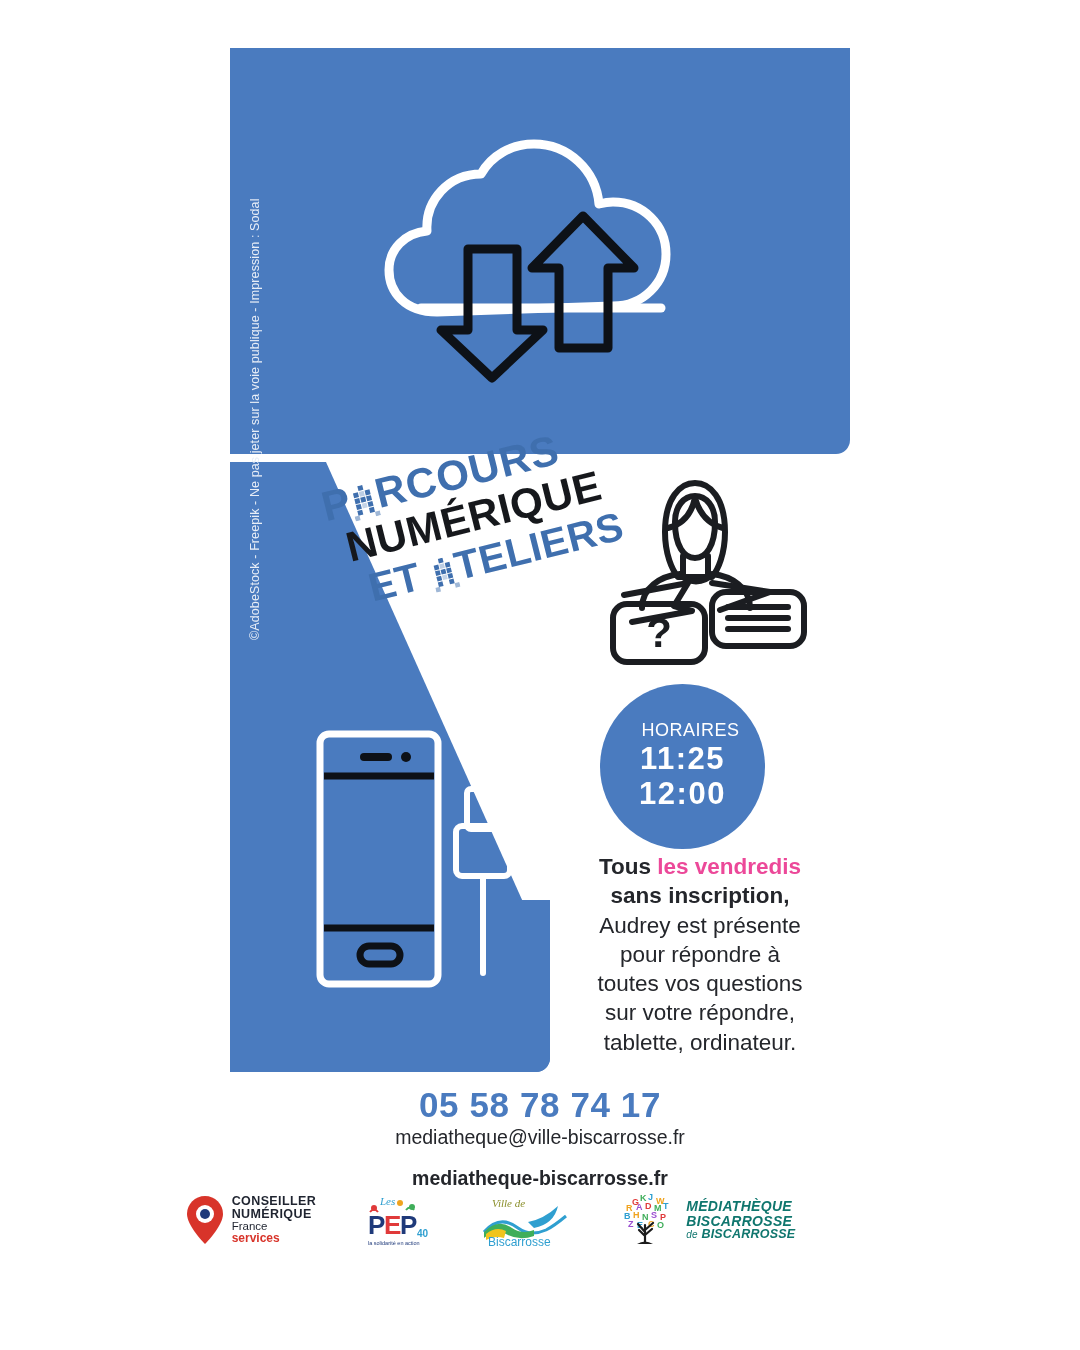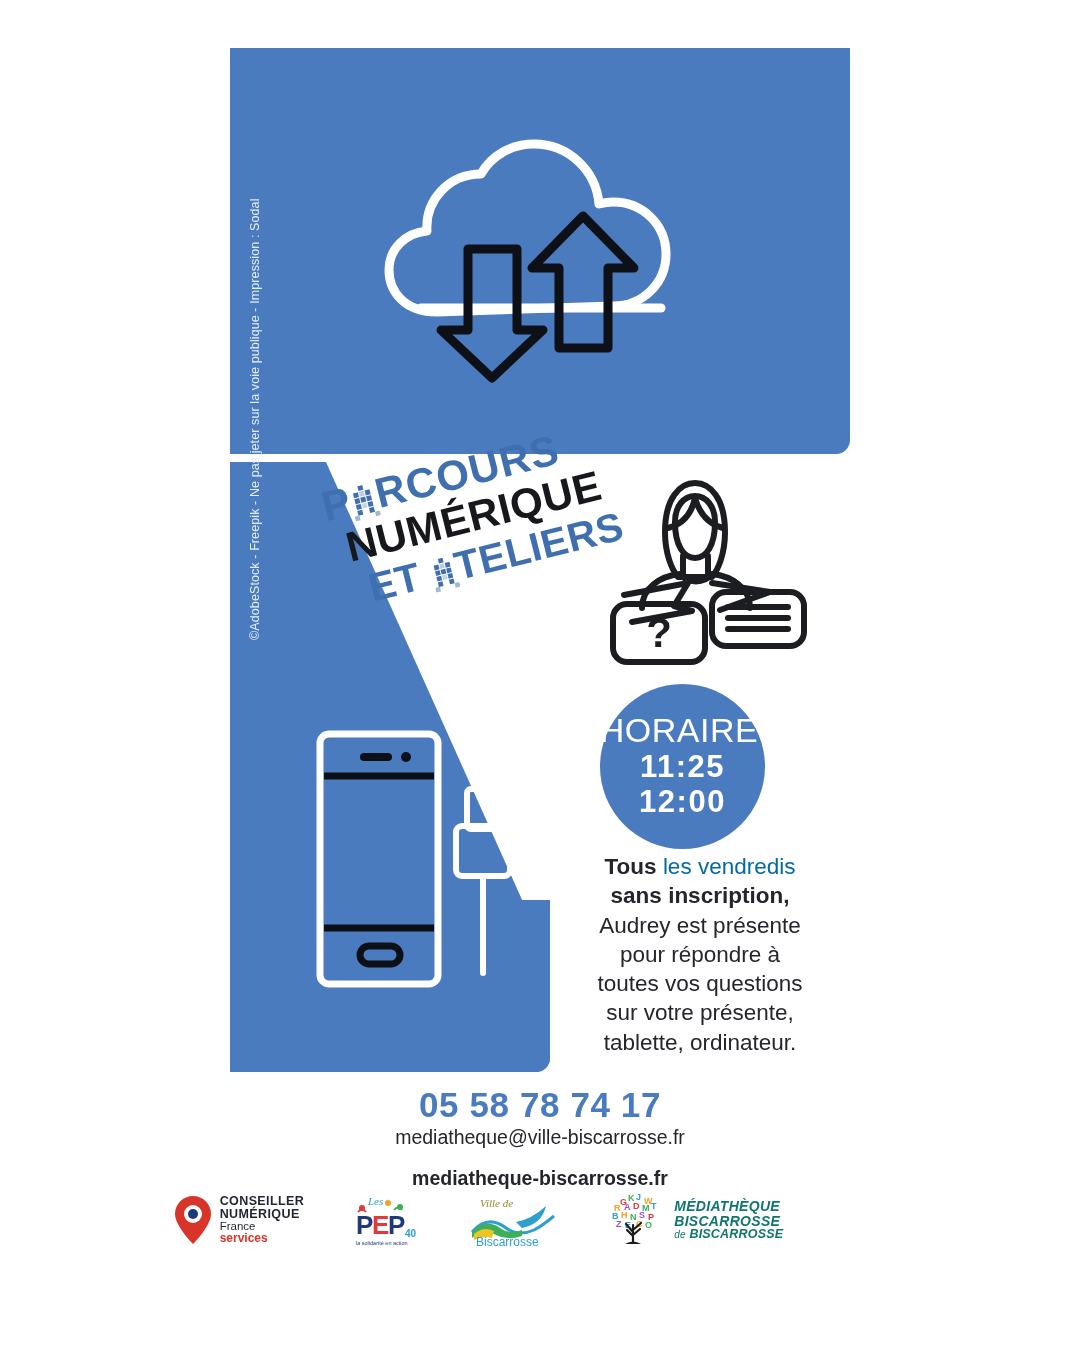--- a/index.html
+++ b/index.html
@@ -151,21 +151,21 @@
     border-radius: 50%;
     background: #4a7bbf;
     color: #ffffff;
     display: flex;
     flex-direction: column;
     align-items: center;
     justify-content: center;
     text-align: center;
   }
   .horaires-label {
-    font-size: 34px;
+    font-size: 18px;
     letter-spacing: 0.5px;
     line-height: 1;
     margin-bottom: 3px;
     margin-left: 16px;
   }
   .horaires-time {
     font-size: 31px;
     font-weight: 700;
     letter-spacing: 1.5px;
     line-height: 1.12;
@@ -176,21 +176,21 @@
     position: absolute;
     left: 565px;
     top: 852px;
     width: 270px;
     text-align: center;
     color: #24262b;
     font-size: 22.5px;
     line-height: 1.30;
   }
   .body-copy .bold { font-weight: 700; }
-  .body-copy .blue { color: #0369a1; font-weight: 400; }
+  .body-copy .blue { color: #ec4899; font-weight: 700; }
 
   
   .contact {
     position: absolute;
     left: 0;
     top: 1085px;
     width: 1080px;
     text-align: center;
     color: #24262b;
   }
@@ -208,21 +208,21 @@
   .website {
     font-size: 19.5px;
     font-weight: 700;
     line-height: 1.3;
     margin-top: 16px;
   }
 
   
   .logos {
     position: absolute;
-    left: 0;
+    left: 12px;
     top: 1192px;
     width: 956px;
     display: flex;
     align-items: center;
     justify-content: center;
     gap: 44px;
   }
   .logo { display: flex; align-items: center; }
 
   .logo-cn { gap: 7px; }
@@ -360,21 +360,21 @@
     <div class="horaires-time">12:00</div>
   </div>
 
   <div class="body-copy">
     <span class="bold">Tous</span>
     <span class="blue">les vendredis</span><br>
     <span class="bold">sans inscription,</span><br>
     <span>Audrey est présente</span><br>
     <span>pour répondre à</span><br>
     <span>toutes vos questions</span><br>
-    <span>sur votre présente,</span><br>
+    <span>sur votre répondre,</span><br>
     <span>tablette, ordinateur.</span>
   </div>
 
   <div class="contact">
     <div class="phone">05 58 78 74 17</div>
     <div class="email">mediatheque@ville-biscarrosse.fr</div>
     <div class="website">mediatheque-biscarrosse.fr</div>
   </div>
 
   <div class="logos">

